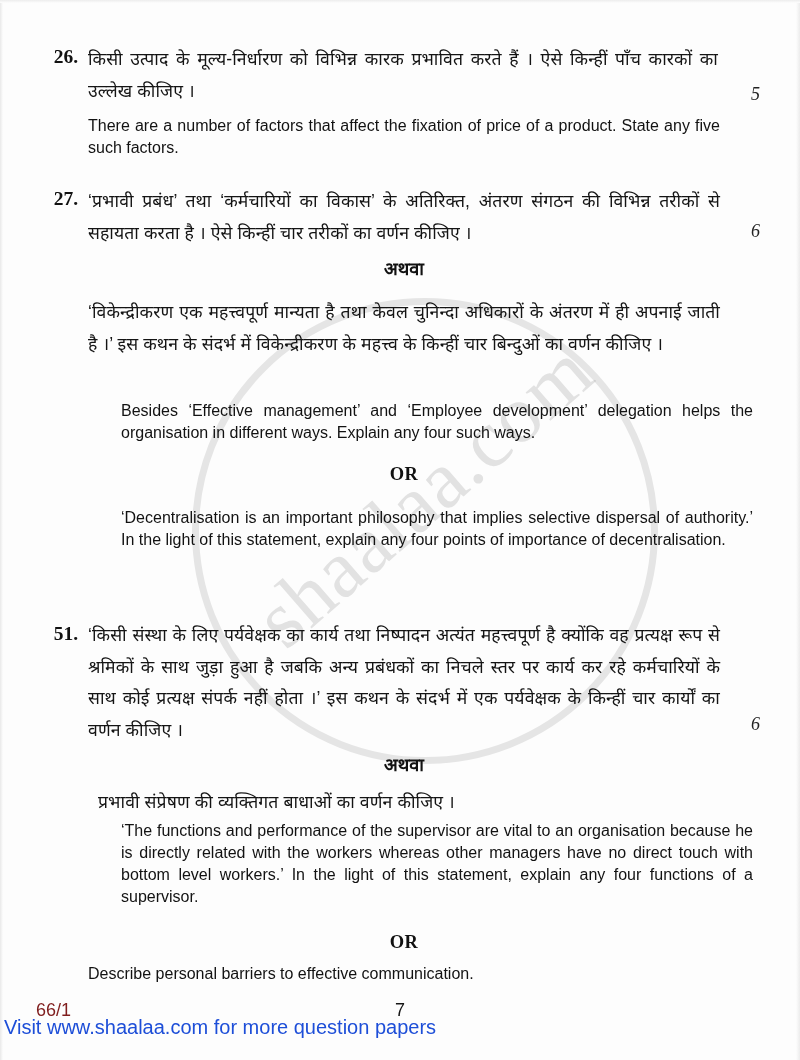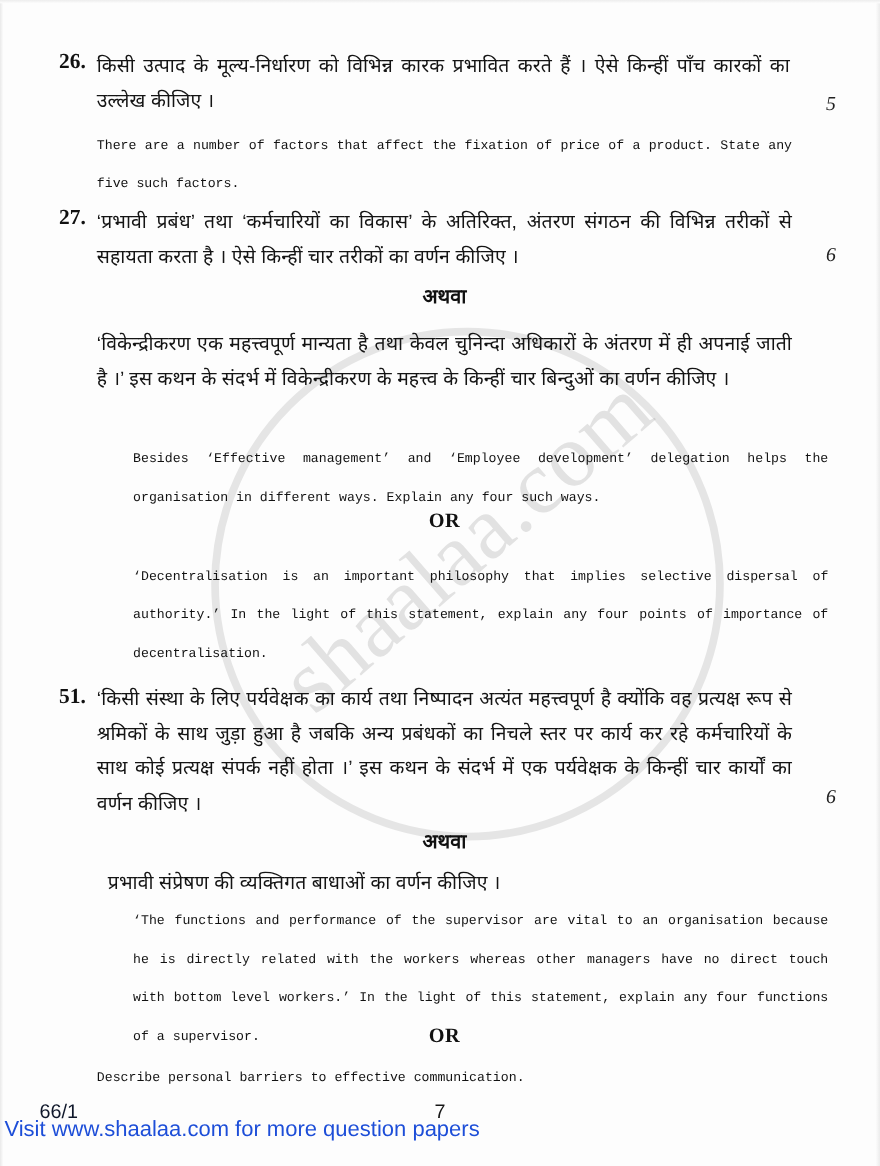--- a/index.html
+++ b/index.html
@@ -114,23 +114,23 @@
     font-family: "Liberation Sans", "DejaVu Sans", sans-serif;
     font-size: 17.6px;
     line-height: 31.5px;
     letter-spacing: 0.1px;
     color: #141414;
     text-align: justify;
     text-align-last: left;
   }
 
   .eng {
-    font-family: Liberation Mono, monospace;
-    font-size: 12px;
-    line-height: 35px;
+    font-family: Liberation Sans, sans-serif;
+    font-size: 16px;
+    line-height: 22px;
     color: #121212;
     text-align: justify;
     text-align-last: left;
   }
   .eng.jst-full { text-align: justify; margin-left: 33px; }
 
   .ctr {
     position: absolute;
     text-align: center;
     font-weight: bold;
@@ -146,21 +146,21 @@
   }
 
   
   #footer { position: absolute; z-index: 3; }
   .foot-code {
     position: absolute;
     left: 36px;
     top: 1000px;
     font-family: "Liberation Sans", "DejaVu Sans", sans-serif;
     font-size: 18px;
-    color: #0f172a;
+    color: #7f1d1d;
   }
   .foot-page {
     position: absolute;
     left: 0;
     top: 1000px;
     width: 800px;
     text-align: center;
     font-family: "Liberation Sans", "DejaVu Sans", sans-serif;
     font-size: 18px;
     color: #151515;

